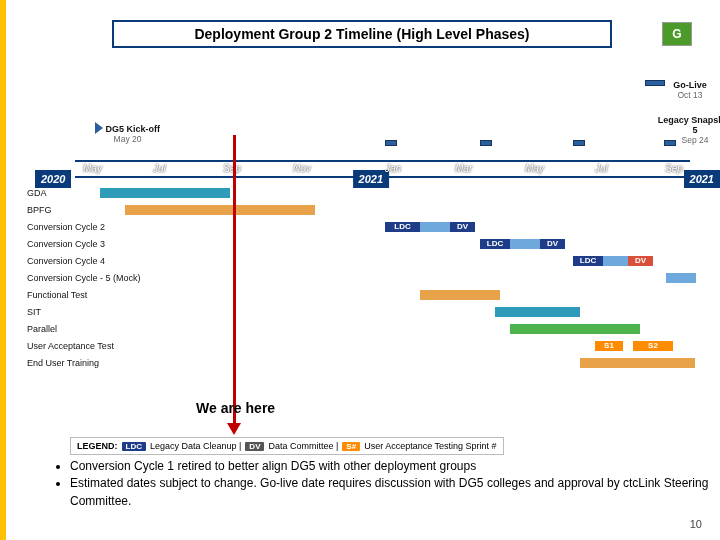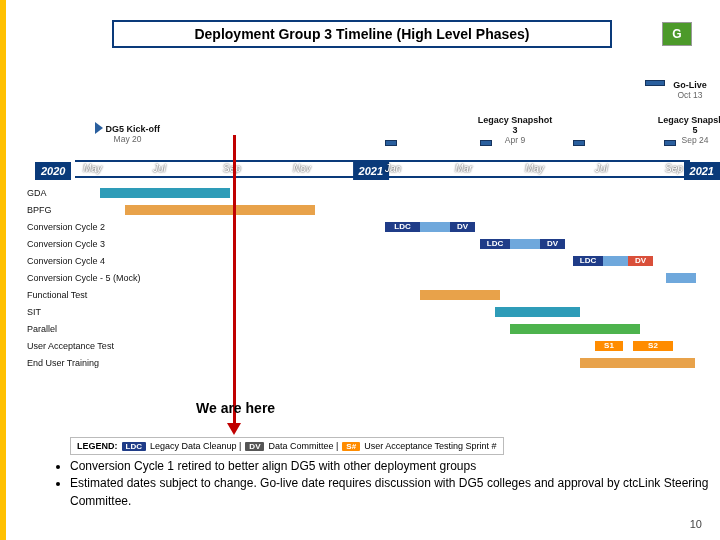--- a/index.html
+++ b/index.html
@@ -6,21 +6,21 @@
   body { font-family: Arial, sans-serif; width:720px; height:540px; background:#fff; position:relative; }
   .slide { position:absolute; inset:0; }
   .accent-left { position:absolute; left:0; top:0; width:6px; height:100%; background:#ffc000; }
   .title-bar { position:absolute; top:20px; left:112px; width:500px; height:28px; border:2px solid #0a3a7a; display:flex; align-items:center; justify-content:center; font-weight:bold; font-size:14px; color:#000; background:#fff; }
   .status-chip { position:absolute; top:22px; right:28px; width:30px; height:24px; border:1px solid #999; font-size:12px; font-weight:bold; color:#fff; display:flex; align-items:center; justify-content:center; }
 
   
   .chart { position:absolute; left:75px; top:60px; width:615px; height:335px; }
   
   .axis-row { position:absolute; top:100px; left:0; width:100%; height:18px; border-top:2px solid #0a3a7a; border-bottom:2px solid #0a3a7a; background:#fff; display:flex; }
-  .year-chip { background:#0a3a7a; color:#fff; font-weight:bold; font-style:italic; font-size:11px; padding:1px 6px; position:absolute; height:18px; line-height:16px; }
+  .year-chip { background:#0a3a7a; color:#fff; font-weight:bold; font-style:italic; font-size:11px; padding:1px 6px; position:absolute; height:18px; line-height:16px;margin-top:8px; }
   .year-left { left:-40px; }
   .year-mid { left:50%; transform:translateX(-82%); }
   .year-right { right:-30px; }
   .month { position:absolute; top:1px; color:#fff; font-style:italic; font-size:10px; text-shadow:0 0 2px #000; }
   
   .axis-bg { position:absolute; top:100px; left:0; width:100%; height:18px; background:#1b253a; z-index:-1; }
 
   
   .row-label { position:absolute; left:-50px; font-size:9px; color:#111; width:120px; text-align:left; }
   .chart .row-label { left:-48px; }
@@ -58,38 +58,35 @@
   .bullets li { list-style-type: disc; margin-left:14px; }
 
   .page-num { position:absolute; right:18px; bottom:10px; font-size:11px; color:#444; }
 </style>
 </head>
 <body>
 
 <div class="slide">
   <div class="accent-left"></div>
 
-  <div class="title-bar">Deployment Group 3 Timeline (High Level Phases)</div>
+  <div class="title-bar">Deployment Group 2 Timeline (High Level Phases)</div>
   <div class="status-chip" style="background: rgb(76, 154, 42);">G</div>
 
   <div class="chart">
 
     <div class="milestone" style="left:590px; top:20px; width:50px">
       <b>Go-Live</b><span class="sub">Oct 13</span>
     </div>
     <div class="ms-bar" style="left:570px; top:20px; width:20px"></div>
 
     <div class="milestone" style="left:20px; top:60px">
       <span class="ms-tri" style="position:relative; display:inline-block; top:2px"></span>
       <b>DG5 Kick-off</b><span class="sub">May 20</span>
     </div>
     <div class="ms-bar" style="left:310px; top:80px; width:12px"></div>
-    <div class="milestone" style="left:400px; top:55px; width:80px">
-      <b>Legacy Snapshot 3</b><span class="sub">Apr 9</span>
-    </div>
     <div class="ms-bar" style="left:405px; top:80px; width:12px"></div>
     <div class="ms-bar" style="left:498px; top:80px; width:12px"></div>
     <div class="milestone" style="left:580px; top:55px; width:80px">
       <b>Legacy Snapshot 5</b><span class="sub">Sep 24</span>
     </div>
     <div class="ms-bar" style="left:589px; top:80px; width:12px"></div>
 
     <div class="axis-bg"></div>
     <div class="axis-row">
       <div class="year-chip year-left">2020</div>

